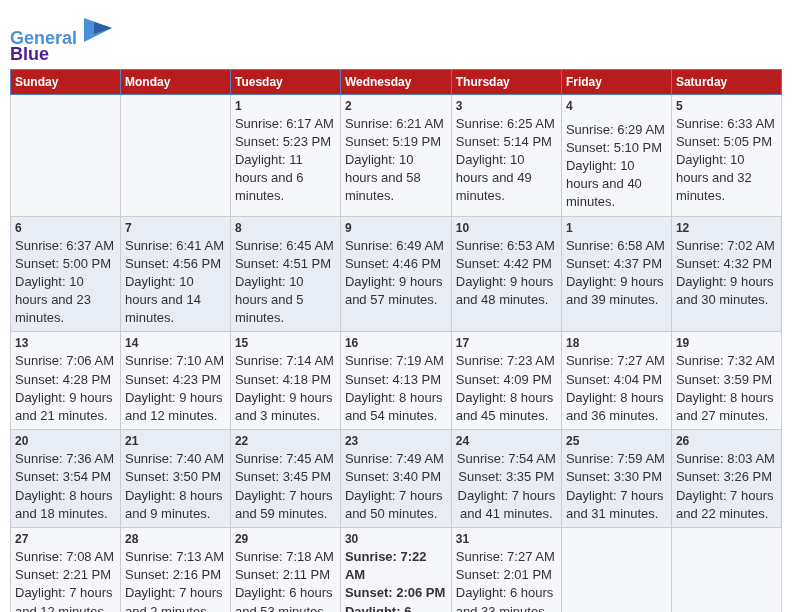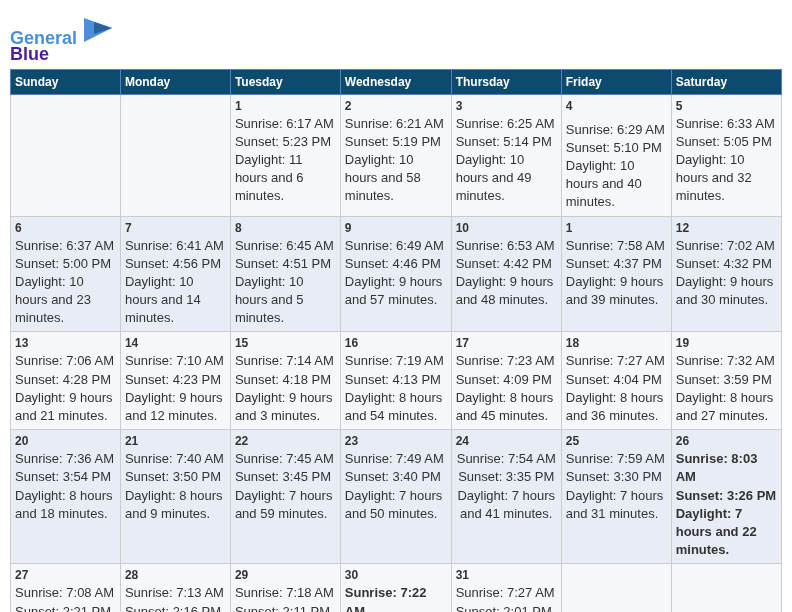--- a/index.html
+++ b/index.html
@@ -47,21 +47,21 @@
     .subtitle {
       font-size: 15px;
       color: #555;
     }
     table {
       width: 100%;
       border-collapse: collapse;
       margin-top: 4px;
     }
     thead tr th {
-      background-color: #0c4a6e;
+      background-color: #b91c1c;
       color: #fff;
       font-size: 12px;
       font-weight: bold;
       padding: 5px 4px;
       text-align: left;
       border: 1px solid #5580c0;
     }
     tbody tr {
       border-bottom: 1px solid #ccc;
     }
@@ -194,21 +194,21 @@
 Daylight: 9 hours and 57 minutes.</div>
         </td>
         <td>
           <span class="day-num">10</span>
           <div class="day-info" style="white-space: pre-line;">Sunrise: 6:53 AM
 Sunset: 4:42 PM
 Daylight: 9 hours and 48 minutes.</div>
         </td>
         <td>
           <span class="day-num">1</span>
-          <div class="day-info" style="white-space: pre-line;">Sunrise: 7:58 AM
+          <div class="day-info" style="white-space: pre-line;">Sunrise: 6:58 AM
 Sunset: 4:37 PM
 Daylight: 9 hours and 39 minutes.</div>
         </td>
         <td>
           <span class="day-num">12</span>
           <div class="day-info" style="white-space: pre-line;">Sunrise: 7:02 AM
 Sunset: 4:32 PM
 Daylight: 9 hours and 30 minutes.</div>
         </td>
       </tr>
@@ -288,21 +288,21 @@
 Daylight: 7 hours and 41 minutes.</div>
         </td>
         <td>
           <span class="day-num">25</span>
           <div class="day-info" style="white-space: pre-line;">Sunrise: 7:59 AM
 Sunset: 3:30 PM
 Daylight: 7 hours and 31 minutes.</div>
         </td>
         <td>
           <span class="day-num">26</span>
-          <div class="day-info" style="white-space: pre-line; font-weight: bold;">Sunrise: 8:03 AM
+          <div class="day-info" style="white-space: pre-line;">Sunrise: 8:03 AM
 Sunset: 3:26 PM
 Daylight: 7 hours and 22 minutes.</div>
         </td>
       </tr>
       <tr>
         <td>
           <span class="day-num">27</span>
           <div class="day-info" style="white-space: pre-line;">Sunrise: 7:08 AM
 Sunset: 2:21 PM
 Daylight: 7 hours and 12 minutes.</div>

